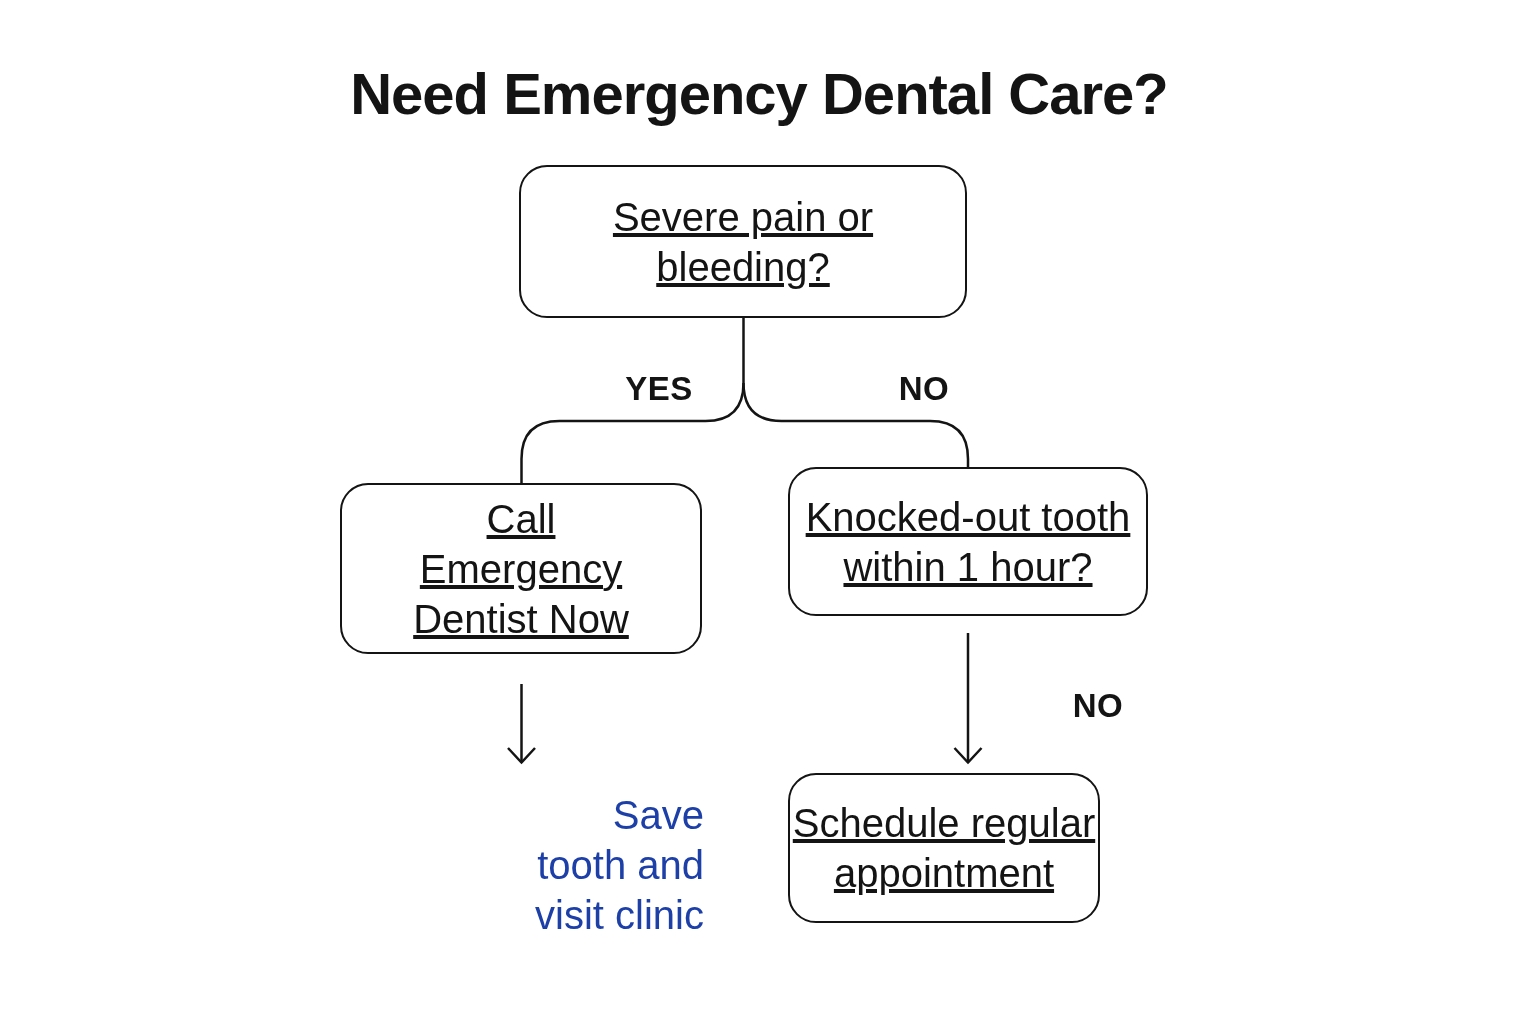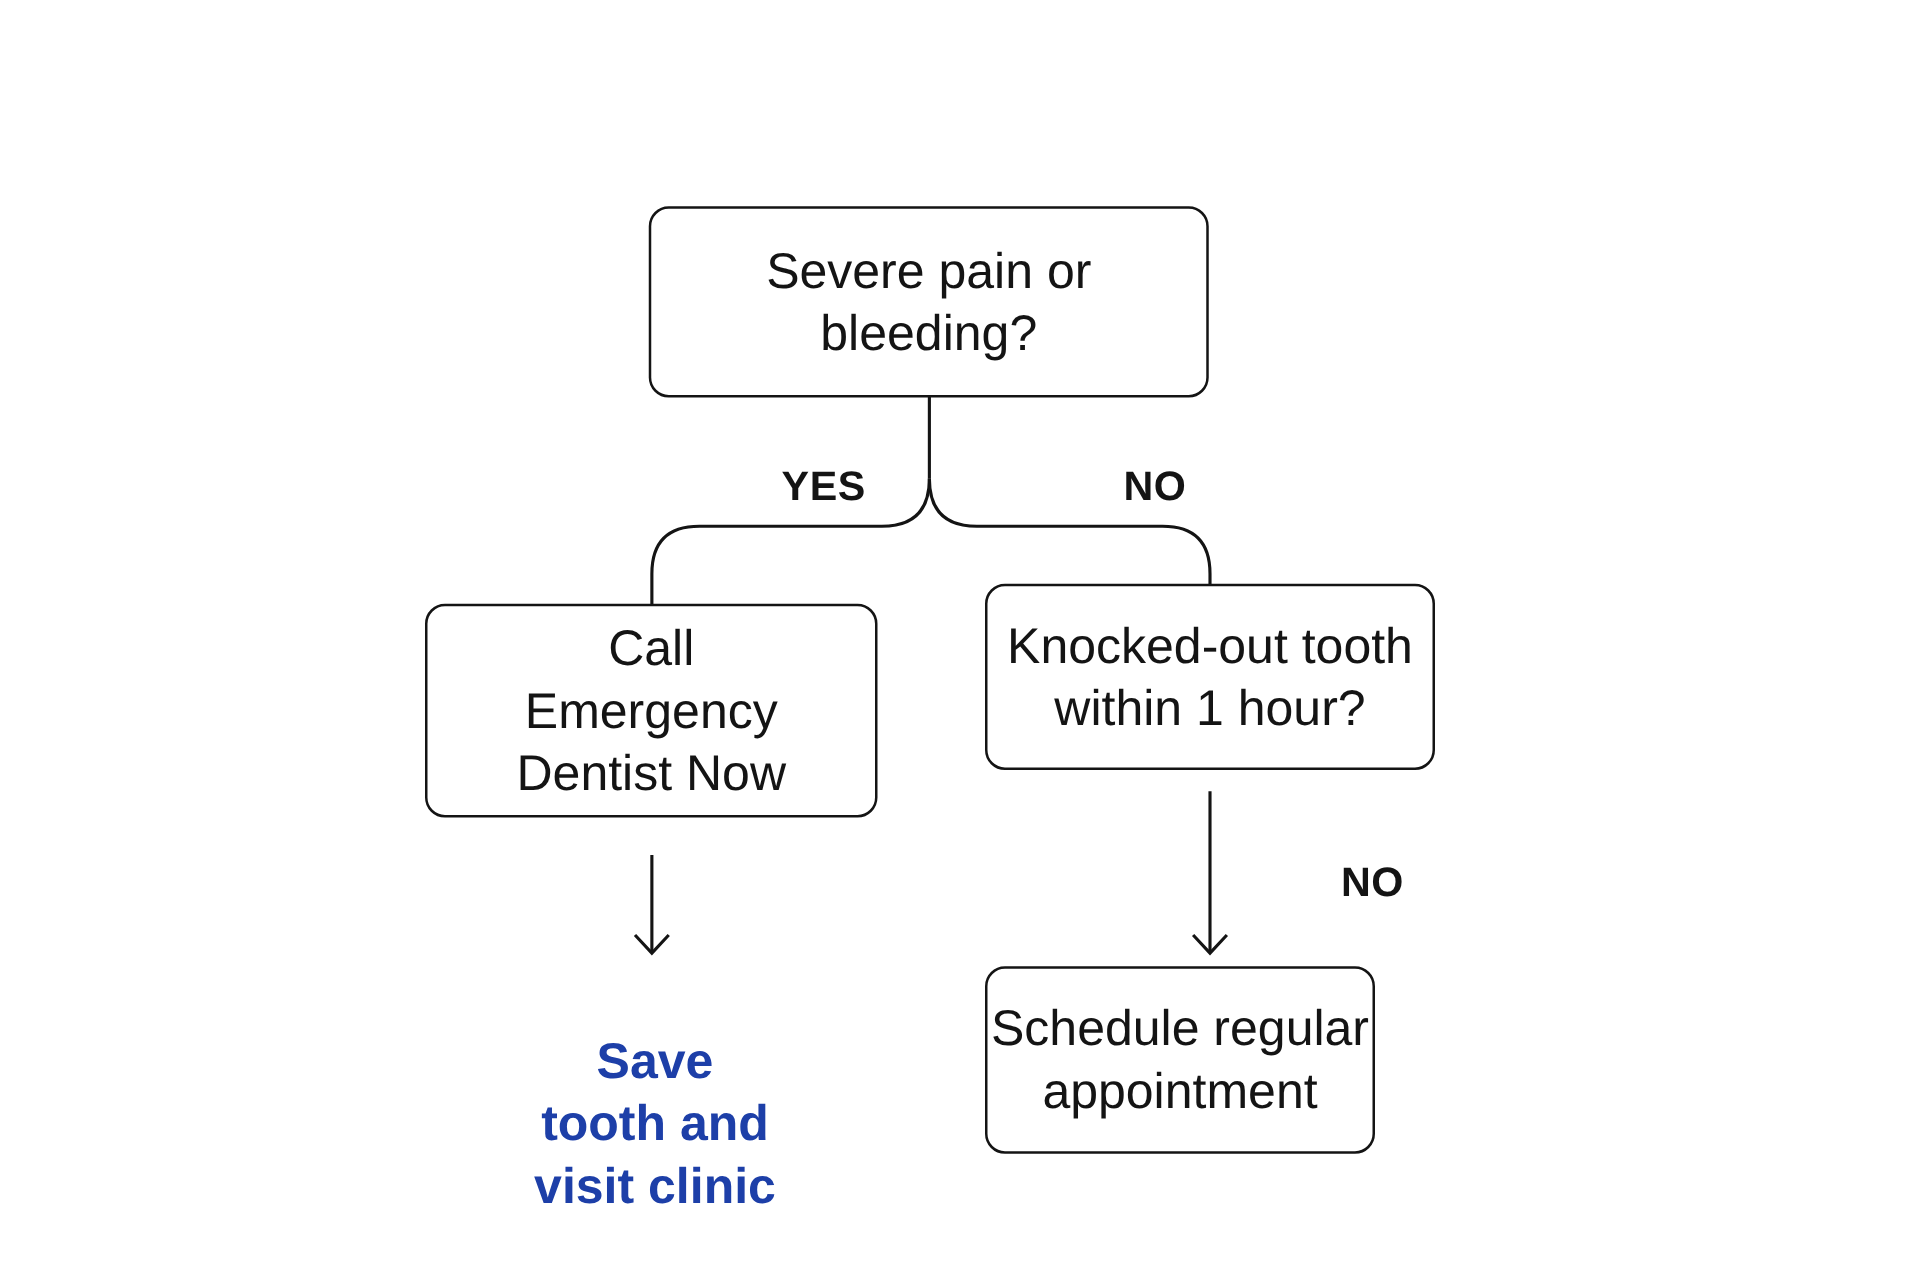--- a/index.html
+++ b/index.html
@@ -34,30 +34,31 @@
   .connectors {
     position: absolute;
     inset: 0;
     width: 1536px;
     height: 1024px;
     color: var(--ink);
   }
   .node {
     position: absolute;
     border: 2.5px solid var(--ink);
-    border-radius: 16px;
+    border-radius: 28px;
     background: var(--bg);
     display: flex;
     align-items: center;
     justify-content: center;
     text-align: center;
     white-space: pre-line;
     font-size: 40px;
     line-height: 50px;
     color: var(--ink);
+    text-decoration: underline;
   }
   .node-severe   { left: 519px; top: 165px; width: 448px; height: 153px; }
   .node-call     { left: 340px; top: 483px; width: 362px; height: 171px; }
   .node-knocked  { left: 788px; top: 467px; width: 360px; height: 149px; }
   .node-schedule { left: 788px; top: 773px; width: 312px; height: 150px; }
   .edge-label {
     position: absolute;
     transform: translate(-50%, -50%);
     font-size: 33px;
     font-weight: 600;
@@ -67,34 +68,34 @@
     margin-left: 43px;
   }
   .edge-label-yes { left: 616px;  top: 389px; }
   .edge-label-no  { left: 881px;  top: 389px; }
   .edge-label-no2 { left: 1055px; top: 706px; }
   .outcome {
     position: absolute;
     left: 344px;
     top: 790px;
     width: 360px;
-    text-align: center;
+    text-align: right;
     white-space: pre-line;
     font-size: 40px;
     line-height: 50px;
-    font-weight: 700;
+    font-weight: 400;
     color: var(--blue);
-    margin-top: 34px;
   }
 </style>
 </head>
 <body>
 
 <div class="canvas">
 
+  <h1 class="title">Need Emergency Dental Care?</h1>
 
   <svg class="connectors" viewBox="0 0 1536 1024" fill="none" stroke="currentColor" stroke-width="2.5">
     <path d="M743.5 317 L743.5 383"></path>
     <path d="M743.5 383 Q743.5 421 705.5 421 L559.5 421 Q521.5 421 521.5 459 L521.5 484"></path>
     <path d="M743.5 383 Q743.5 421 781.5 421 L930 421 Q968 421 968 459 L968 484"></path>
     <g>
       <path d="M521.5 684 L521.5 761"></path>
       <path d="M508 748 L521.5 762.5 L535 748"></path>
     </g>
     <g>

